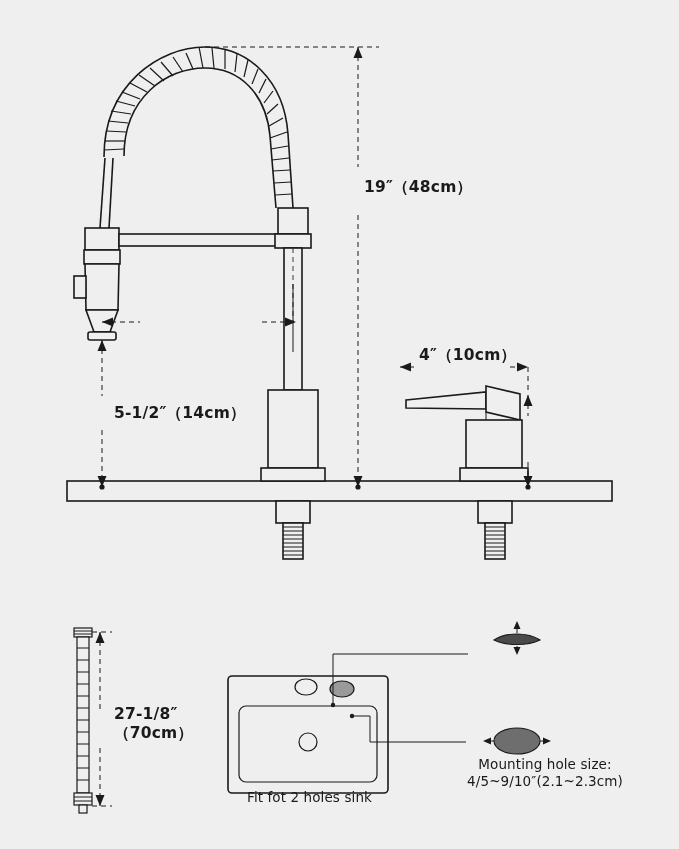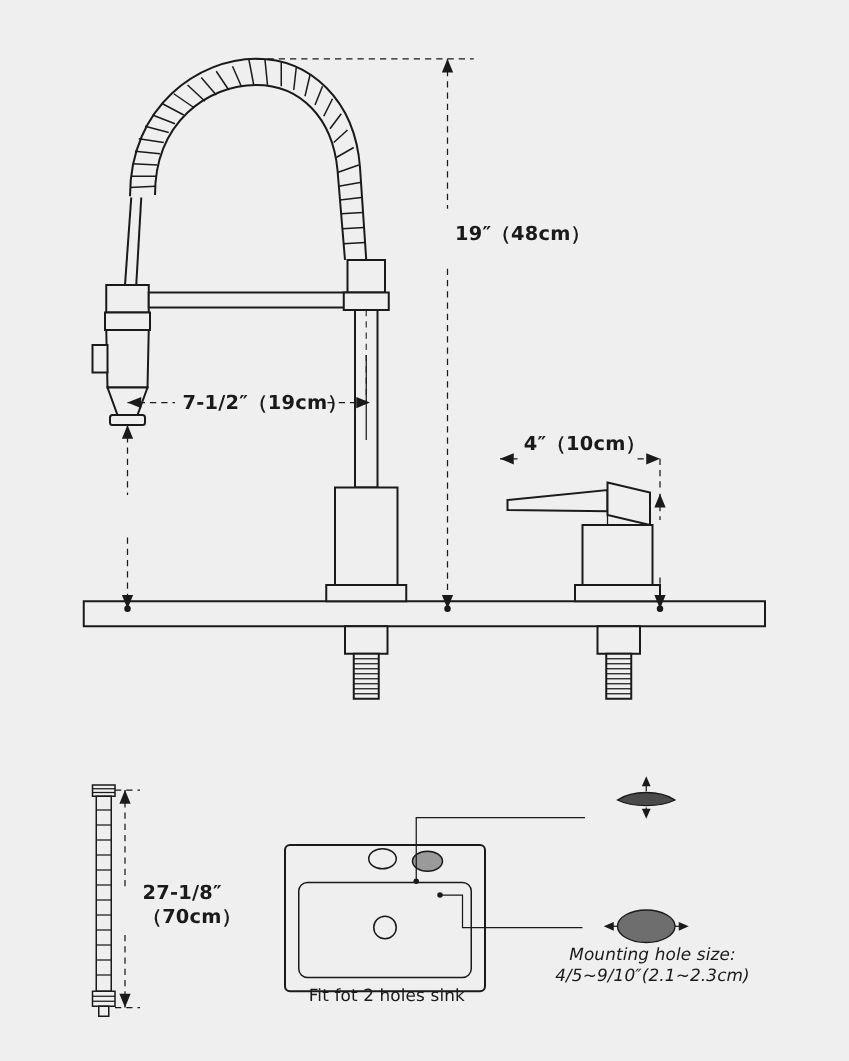--- a/index.html
+++ b/index.html
@@ -294,27 +294,27 @@
       <ellipse cx="517" cy="741" rx="23" ry="13" fill="#6e6e6e" stroke="#1a1a1a" stroke-width="1.1"></ellipse>
       <path class="lnth" d="M494 741 L487 741"></path>
       <path class="sld" d="M483 741 l8 -3.5 l0 7 Z"></path>
       <path class="lnth" d="M540 741 L547 741"></path>
       <path class="sld" d="M551 741 l-8 -3.5 l0 7 Z"></path>
     </g>
   </svg>
 
   <div class="lbl dim" style="left:364px; top:178px;">19″（48cm）</div>
 
-  <div class="lbl dim" style="left:146px; top:313px;">7-1/2″（19cm）</div>
-
+
+  <div class="lbl dim" style="left:114px; top:404px;">5-1/2″（14cm）</div>
 
   <div class="lbl dim" style="left:419px; top:346px;">4″（10cm）</div>
 
 
   <div class="lbl dim" style="left:114px; top:705px;">27-1/8″
 （70cm）</div>
 
   <div class="lbl note" style="left:247px; top:789px;">Fit fot 2 holes sink</div>
 
 
-  <div class="lbl note center" style="left:437px; top:756px; width:170px;font-style:italic;">Mounting hole size:
+  <div class="lbl note center" style="left:460px; top:756px; width:170px;">Mounting hole size:
 4/5~9/10″(2.1~2.3cm)</div>
 </div>
 
 </body></html>

